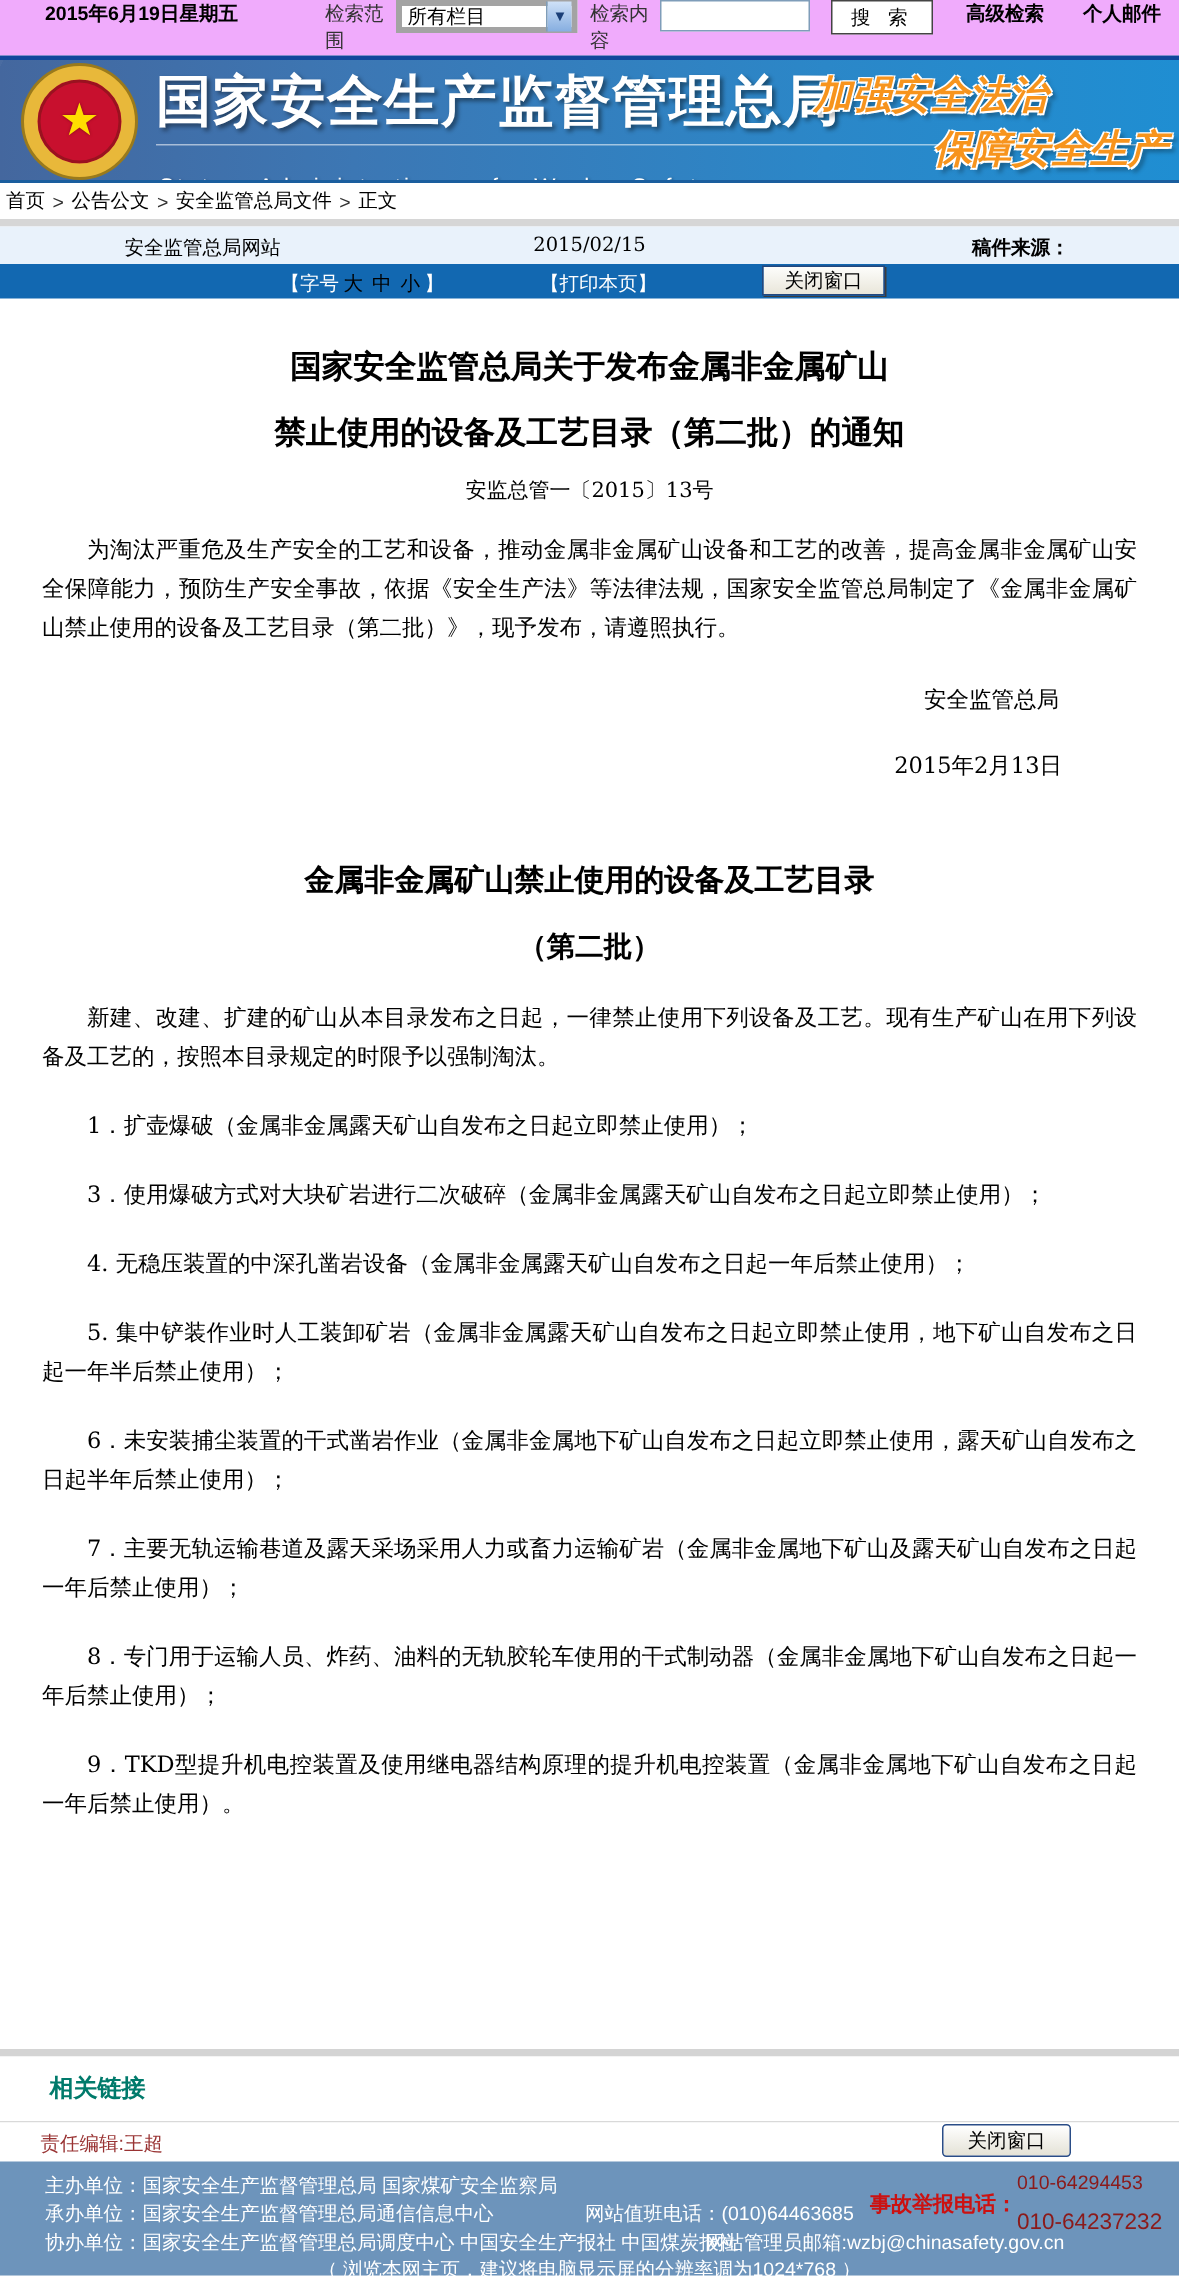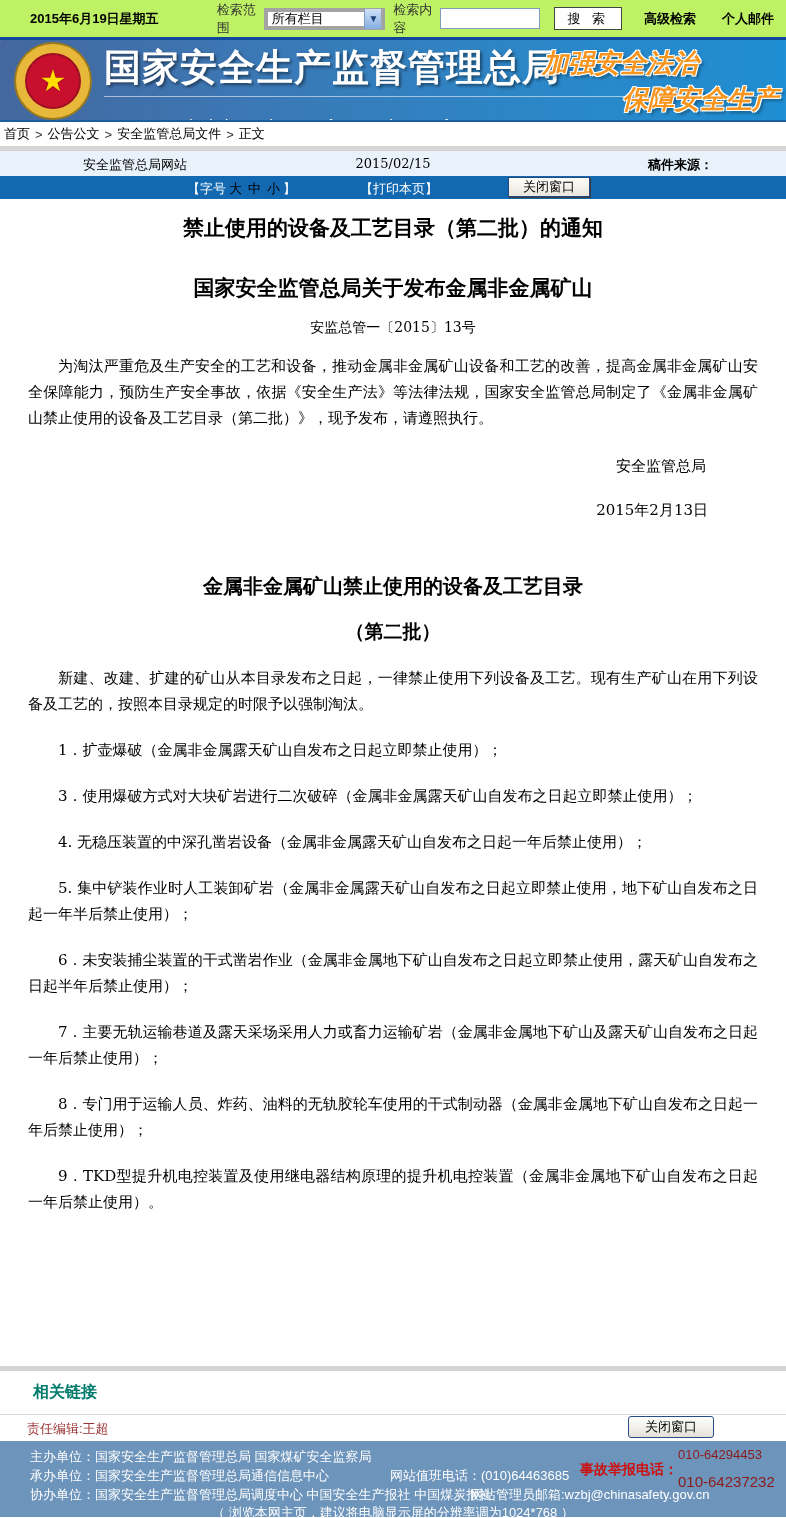--- a/index.html
+++ b/index.html
@@ -5,22 +5,22 @@
   * { margin:0; padding:0; box-sizing:border-box; }
   html,body { background:#fff; }
   body { font-family:"Liberation Sans", sans-serif; }
   #page {
     position:relative; width:786px; height:1518px; margin:0 auto;
     background:#fff; overflow:hidden;
   }
 
   
   .utilbar {
-    height:37px; display:flex; align-items:center;
-    font-size:13px; color:#000; background:#bef264;
+    height:37px; display:flex; 
+    font-size:13px; color:#000; background:#f0abfc;
   }
   .utilbar .date { margin-left:30px; font-weight:bold; white-space:nowrap; }
   .utilbar .scope-label { margin-left:58px; color:#333; }
   .fake-select {
     margin-left:6px; width:152px; height:22px; border:4px solid #a3a3a3;
     background:#fff; display:flex; align-items:center; justify-content:space-between;
     cursor:default;
   }
   .fake-select .val { padding-left:4px; font-size:13px; }
   .fake-select .chev {
@@ -194,22 +194,22 @@
     <span class="ms-src">稿件来源：</span>
   </div>
 
   <div class="toolbar">
     <span class="fontsize"><span>【字号</span><span class="sz">大</span><span class="sz">中</span><span class="sz">小</span><span>】</span></span>
     <span class="print">【打印本页】</span>
     <button class="btn-close-top">关闭窗口</button>
   </div>
 
   <div class="main">
+    <div class="doc-title t1">国家安全监管总局关于发布金属非金属矿山</div>
     <div class="doc-title t2">禁止使用的设备及工艺目录（第二批）的通知</div>
-    <div class="doc-title t1">国家安全监管总局关于发布金属非金属矿山</div>
     <div class="doc-number">安监总管一〔2015〕13号</div>
     <p class="para bodypara">为淘汰严重危及生产安全的工艺和设备，推动金属非金属矿山设备和工艺的改善，提高金属非金属矿山安全保障能力，预防生产安全事故，依据《安全生产法》等法律法规，国家安全监管总局制定了《金属非金属矿山禁止使用的设备及工艺目录（第二批）》，现予发布，请遵照执行。</p>
     <div class="signer">安全监管总局</div>
     <div class="signdate">2015年2月13日</div>
     <div class="catalog-title">金属非金属矿山禁止使用的设备及工艺目录</div>
     <div class="catalog-sub">（第二批）</div>
     <p class="para intro">新建、改建、扩建的矿山从本目录发布之日起，一律禁止使用下列设备及工艺。现有生产矿山在用下列设备及工艺的，按照本目录规定的时限予以强制淘汰。</p>
     <p class="para item">1．扩壶爆破（金属非金属露天矿山自发布之日起立即禁止使用）；</p>
     <p class="para item">3．使用爆破方式对大块矿岩进行二次破碎（金属非金属露天矿山自发布之日起立即禁止使用）；</p>
     <p class="para item">4. 无稳压装置的中深孔凿岩设备（金属非金属露天矿山自发布之日起一年后禁止使用）；</p>

